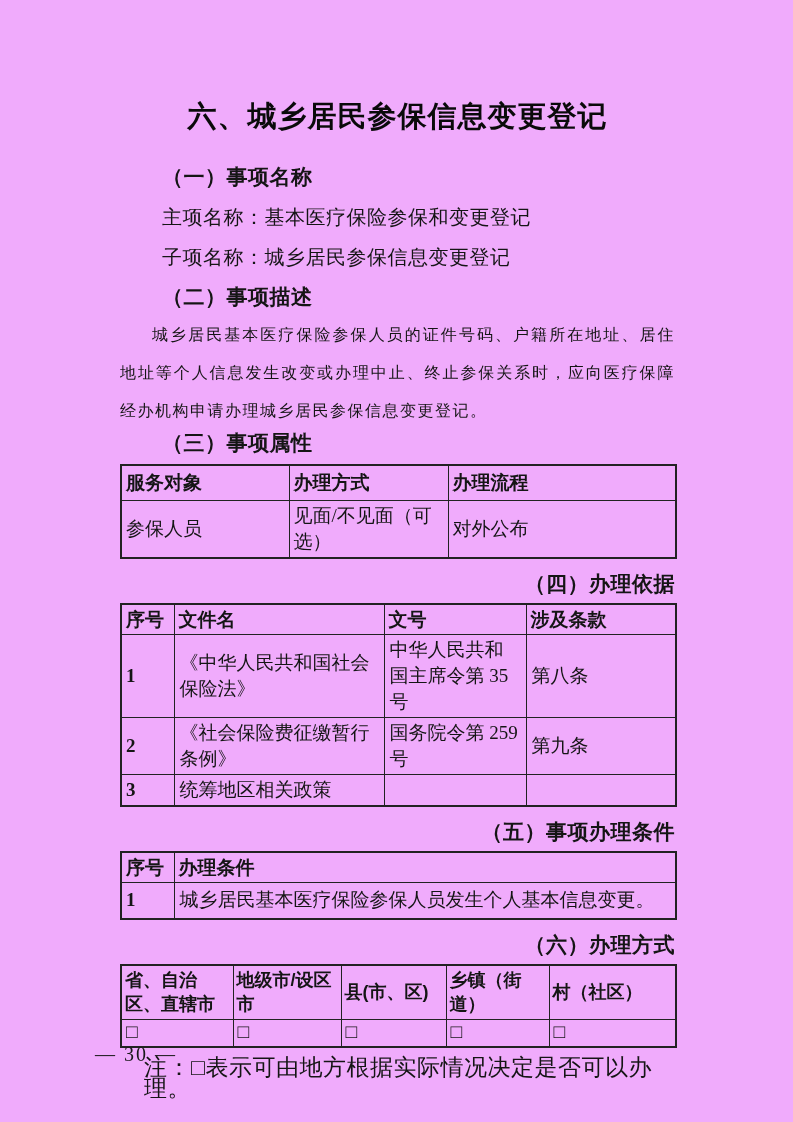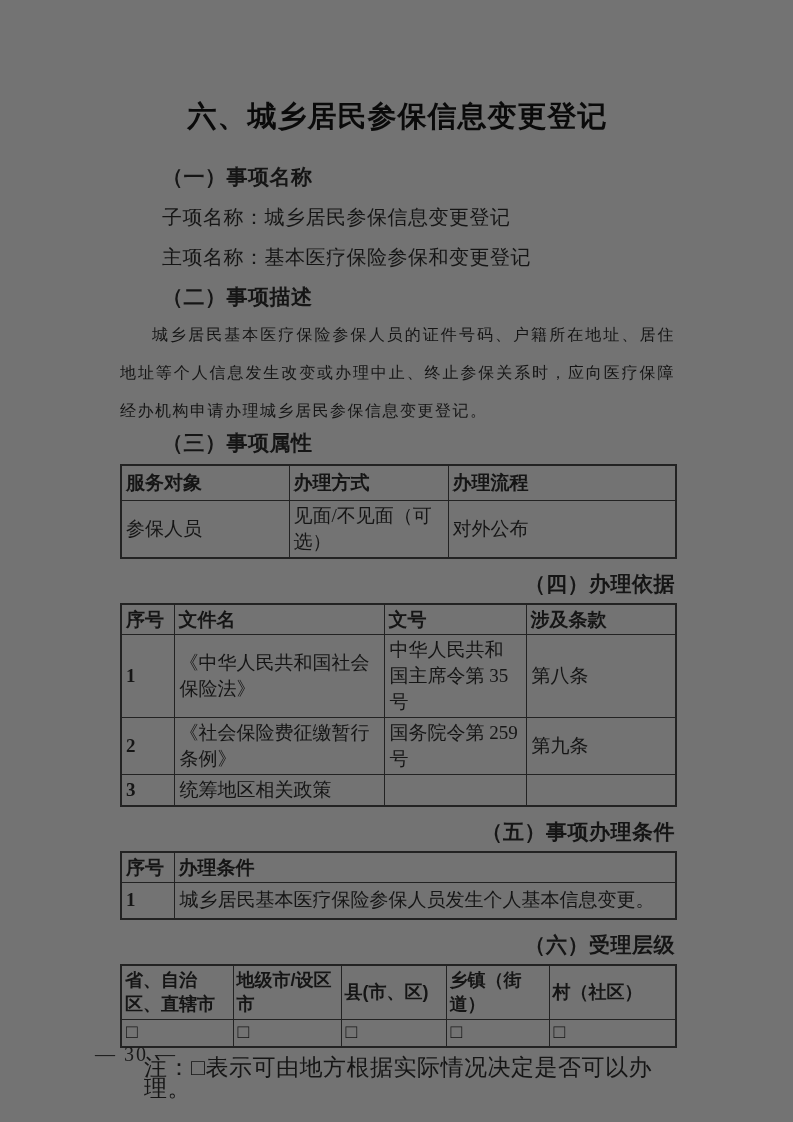--- a/index.html
+++ b/index.html
@@ -1,20 +1,20 @@
 <!DOCTYPE html>
 <html><head>
 <meta charset="utf-8">
 <style>
   * { margin: 0; padding: 0; box-sizing: border-box; }
   html, body { background: #9a9a9a; }
   .page {
     width: 793px; height: 1122px;
     margin: 0 auto;
-    background: #737373;
+    background: #f0abfc;
     position: relative;
     overflow: hidden;
     color: #151515;
     font-family: "Liberation Serif", "DejaVu Serif", serif;
   }
   .content { position: absolute; left: 120px; top: 0; width: 555px; }
 
   .title {
     margin-top: 96px;
     font-family: "Liberation Sans", "DejaVu Sans", sans-serif;
@@ -114,22 +114,22 @@
 </style>
 </head>
 <body>
 
 <div class="page">
   <div class="content">
 
     <div class="title">六、城乡居民参保信息变更登记</div>
 
     <div class="heading mt28">（一）事项名称</div>
+    <div class="body-line mt14">主项名称：基本医疗保险参保和变更登记</div>
     <div class="body-line mt14">子项名称：城乡居民参保信息变更登记</div>
-    <div class="body-line mt14">主项名称：基本医疗保险参保和变更登记</div>
 
     <div class="heading mt14">（二）事项描述</div>
     <p class="para">城乡居民基本医疗保险参保人员的证件号码、户籍所在地址、居住地址等个人信息发生改变或办理中止、终止参保关系时，应向医疗保障经办机构申请办理城乡居民参保信息变更登记。</p>
 
     <div class="heading mt0">（三）事项属性</div>
 
     <table class="tbl tbl-attr mt8">
       <colgroup>
           <col style="width:168px">
           <col style="width:159px">
@@ -198,21 +198,21 @@
         <th>序号</th>
         <th>办理条件</th>
       </tr>
       <tr class="drow">
         <td class="num">1</td>
         <td class="left">城乡居民基本医疗保险参保人员发生个人基本信息变更。</td>
       </tr>
     </tbody>
       </table>
 
-    <div class="heading mt12">（六）受理层级</div>
+    <div class="heading mt12">（六）办理方式</div>
 
     <table class="tbl tbl-lvl mt6">
       <colgroup>
           <col style="width:112px">
           <col style="width:108px">
           <col style="width:105px">
           <col style="width:103px">
           <col style="width:127px">
         </colgroup>
       <tbody>

